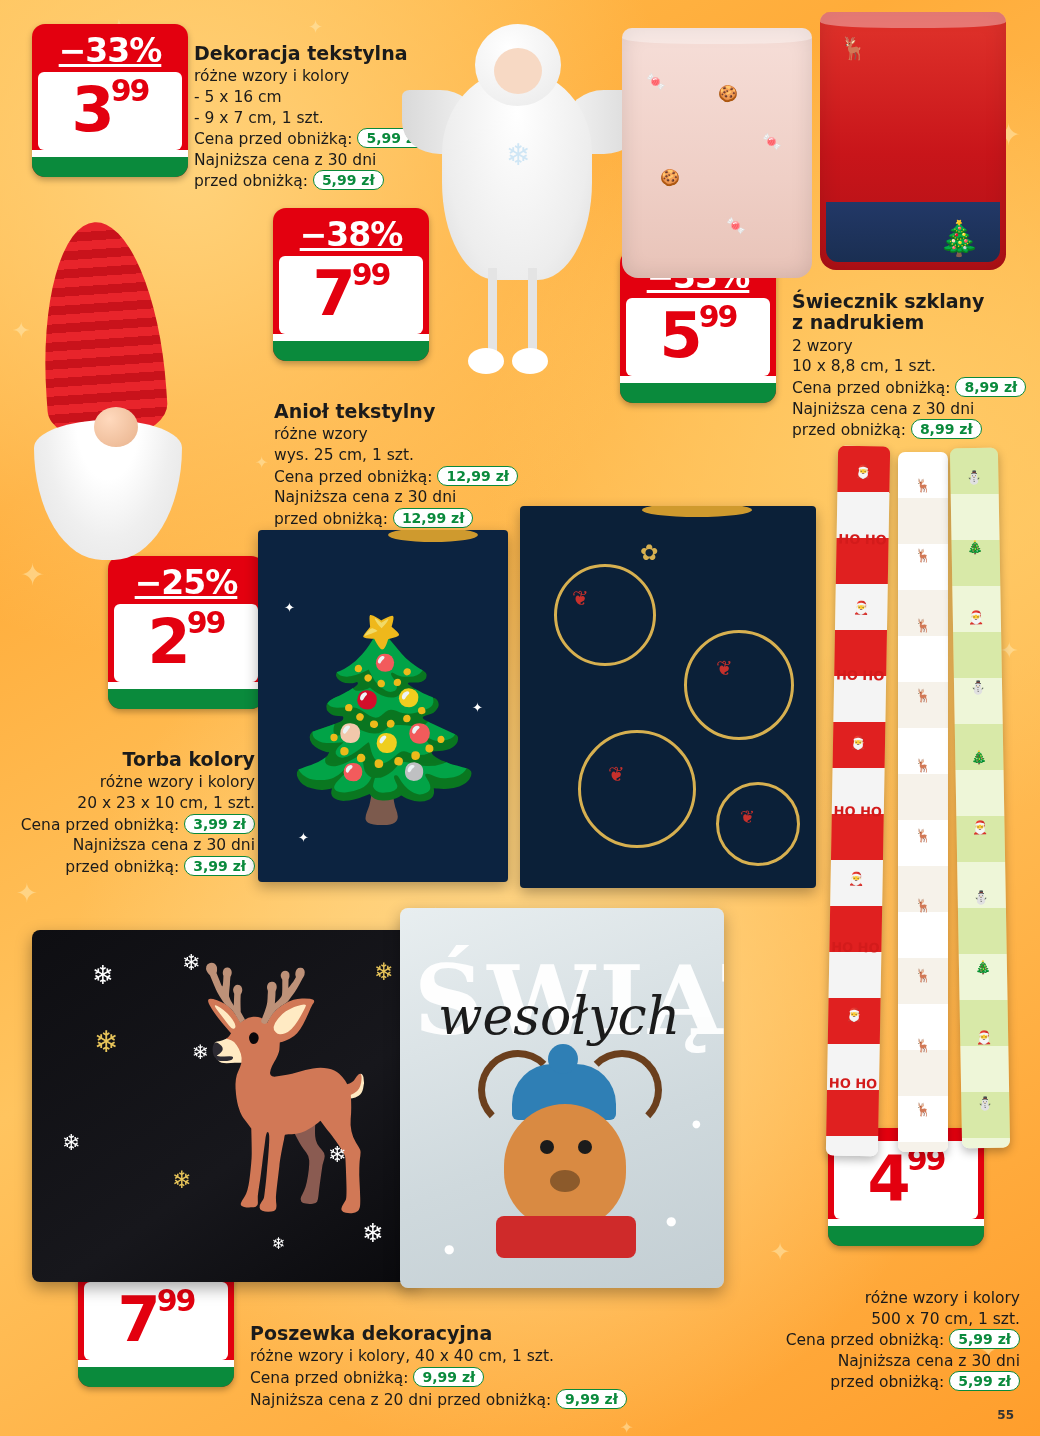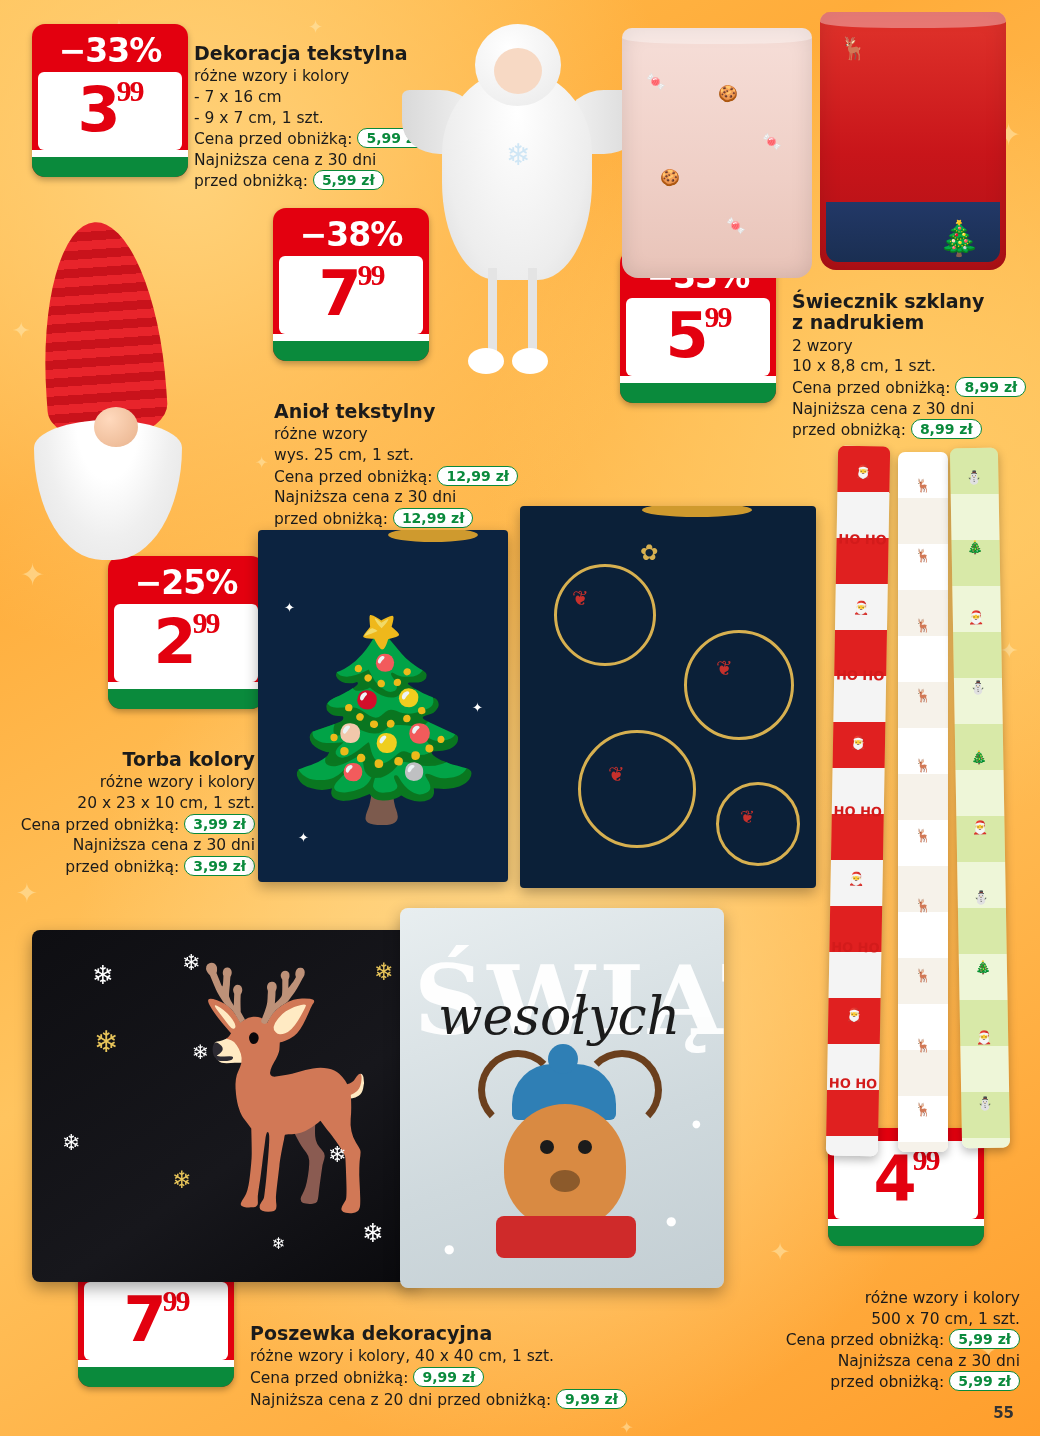--- a/index.html
+++ b/index.html
@@ -7,33 +7,33 @@
     width:1040px;height:1436px;position:relative;overflow:hidden;
     font-family:"DejaVu Sans", sans-serif;
     background:
       radial-gradient(circle at 18% 12%, #ffd27a 0%, rgba(255,210,122,0) 32%),
       radial-gradient(circle at 85% 30%, #ffca66 0%, rgba(255,202,102,0) 30%),
       radial-gradient(circle at 50% 70%, #ffd98c 0%, rgba(255,217,140,0) 40%),
       linear-gradient(150deg,#ffbf52 0%, #ffac3a 25%, #ffc45f 55%, #ff9e2c 100%);
   }
   
   .star{position:absolute;color:#ffe9b0;opacity:.55;pointer-events:none;line-height:1;}
-  .page-num{position:absolute;right:26px;bottom:14px;font-size:15px;font-weight:bold;color:#333;}
+  .page-num{position:absolute;right:26px;bottom:14px;font-size:12px;font-weight:bold;color:#333;}
 
   
   .badge{position:absolute;width:156px;border-radius:13px;background:#e3000f;
     box-shadow:0 3px 6px rgba(0,0,0,.28);overflow:hidden;}
   .badge .disc{
     color:#fff;font-weight:bold;font-size:33px;text-align:center;letter-spacing:-1px;
-    padding:7px 0 2px 0;font-family:"DejaVu Sans", sans-serif;}
+    padding:7px 0 2px 0;font-family:"DejaVu Sans", sans-serif;text-decoration:underline;}
   .badge .pricebox{background:#fff;margin:0 6px;border-radius:6px;padding:2px 0 0 0;
     text-align:center;position:relative;height:76px;}
   .badge .price{color:#e3000f;font-weight:bold;font-size:62px;line-height:72px;
     letter-spacing:-2px;display:inline-block;}
-  .badge .cents{font-size:30px;vertical-align:top;line-height:34px;margin-left:-2px;font-family:Liberation Serif, serif;}
+  .badge .cents{font-size:30px;vertical-align:top;line-height:34px;margin-left:-2px;}
   .badge .green{height:20px;background:#0a8a3c;}
   .badge .whitebar{height:7px;background:#fff;}
   
   .txt{position:absolute;color:#1b1b1b;}
   .txt .title{font-weight:bold;font-size:19px;margin-bottom:2px;line-height:1.18;}
   .txt .line{font-size:15.5px;line-height:1.33;}
   .pill{display:inline-block;background:#fff;border:1.6px solid #0a8a3c;color:#0a8a3c;
     border-radius:11px;padding:0px 8px;font-size:14px;font-weight:bold;line-height:18px;
     vertical-align:1px;}
   .right{text-align:right;}
@@ -128,21 +128,21 @@
   <div class="pricebox">
     <span class="price">3</span><span class="price cents">99</span>
   </div>
   <div class="whitebar"></div>
   <div class="green"></div>
 </div>
 
 <div class="txt" style="left:194px;top:42px;width:270px;">
   <div class="title">Dekoracja tekstylna</div>
   <div class="line">różne wzory i kolory</div>
-  <div class="line">- 7 x 16 cm</div>
+  <div class="line">- 5 x 16 cm</div>
   <div class="line">- 9 x 7 cm, 1 szt.</div>
   <div class="line">
     <span>Cena przed obniżką:</span>
     <span class="pill">5,99 zł</span>
   </div>
   <div class="line">Najniższa cena z 30 dni</div>
   <div class="line">
     <span>przed obniżką:</span>
     <span class="pill">5,99 zł</span>
   </div>

